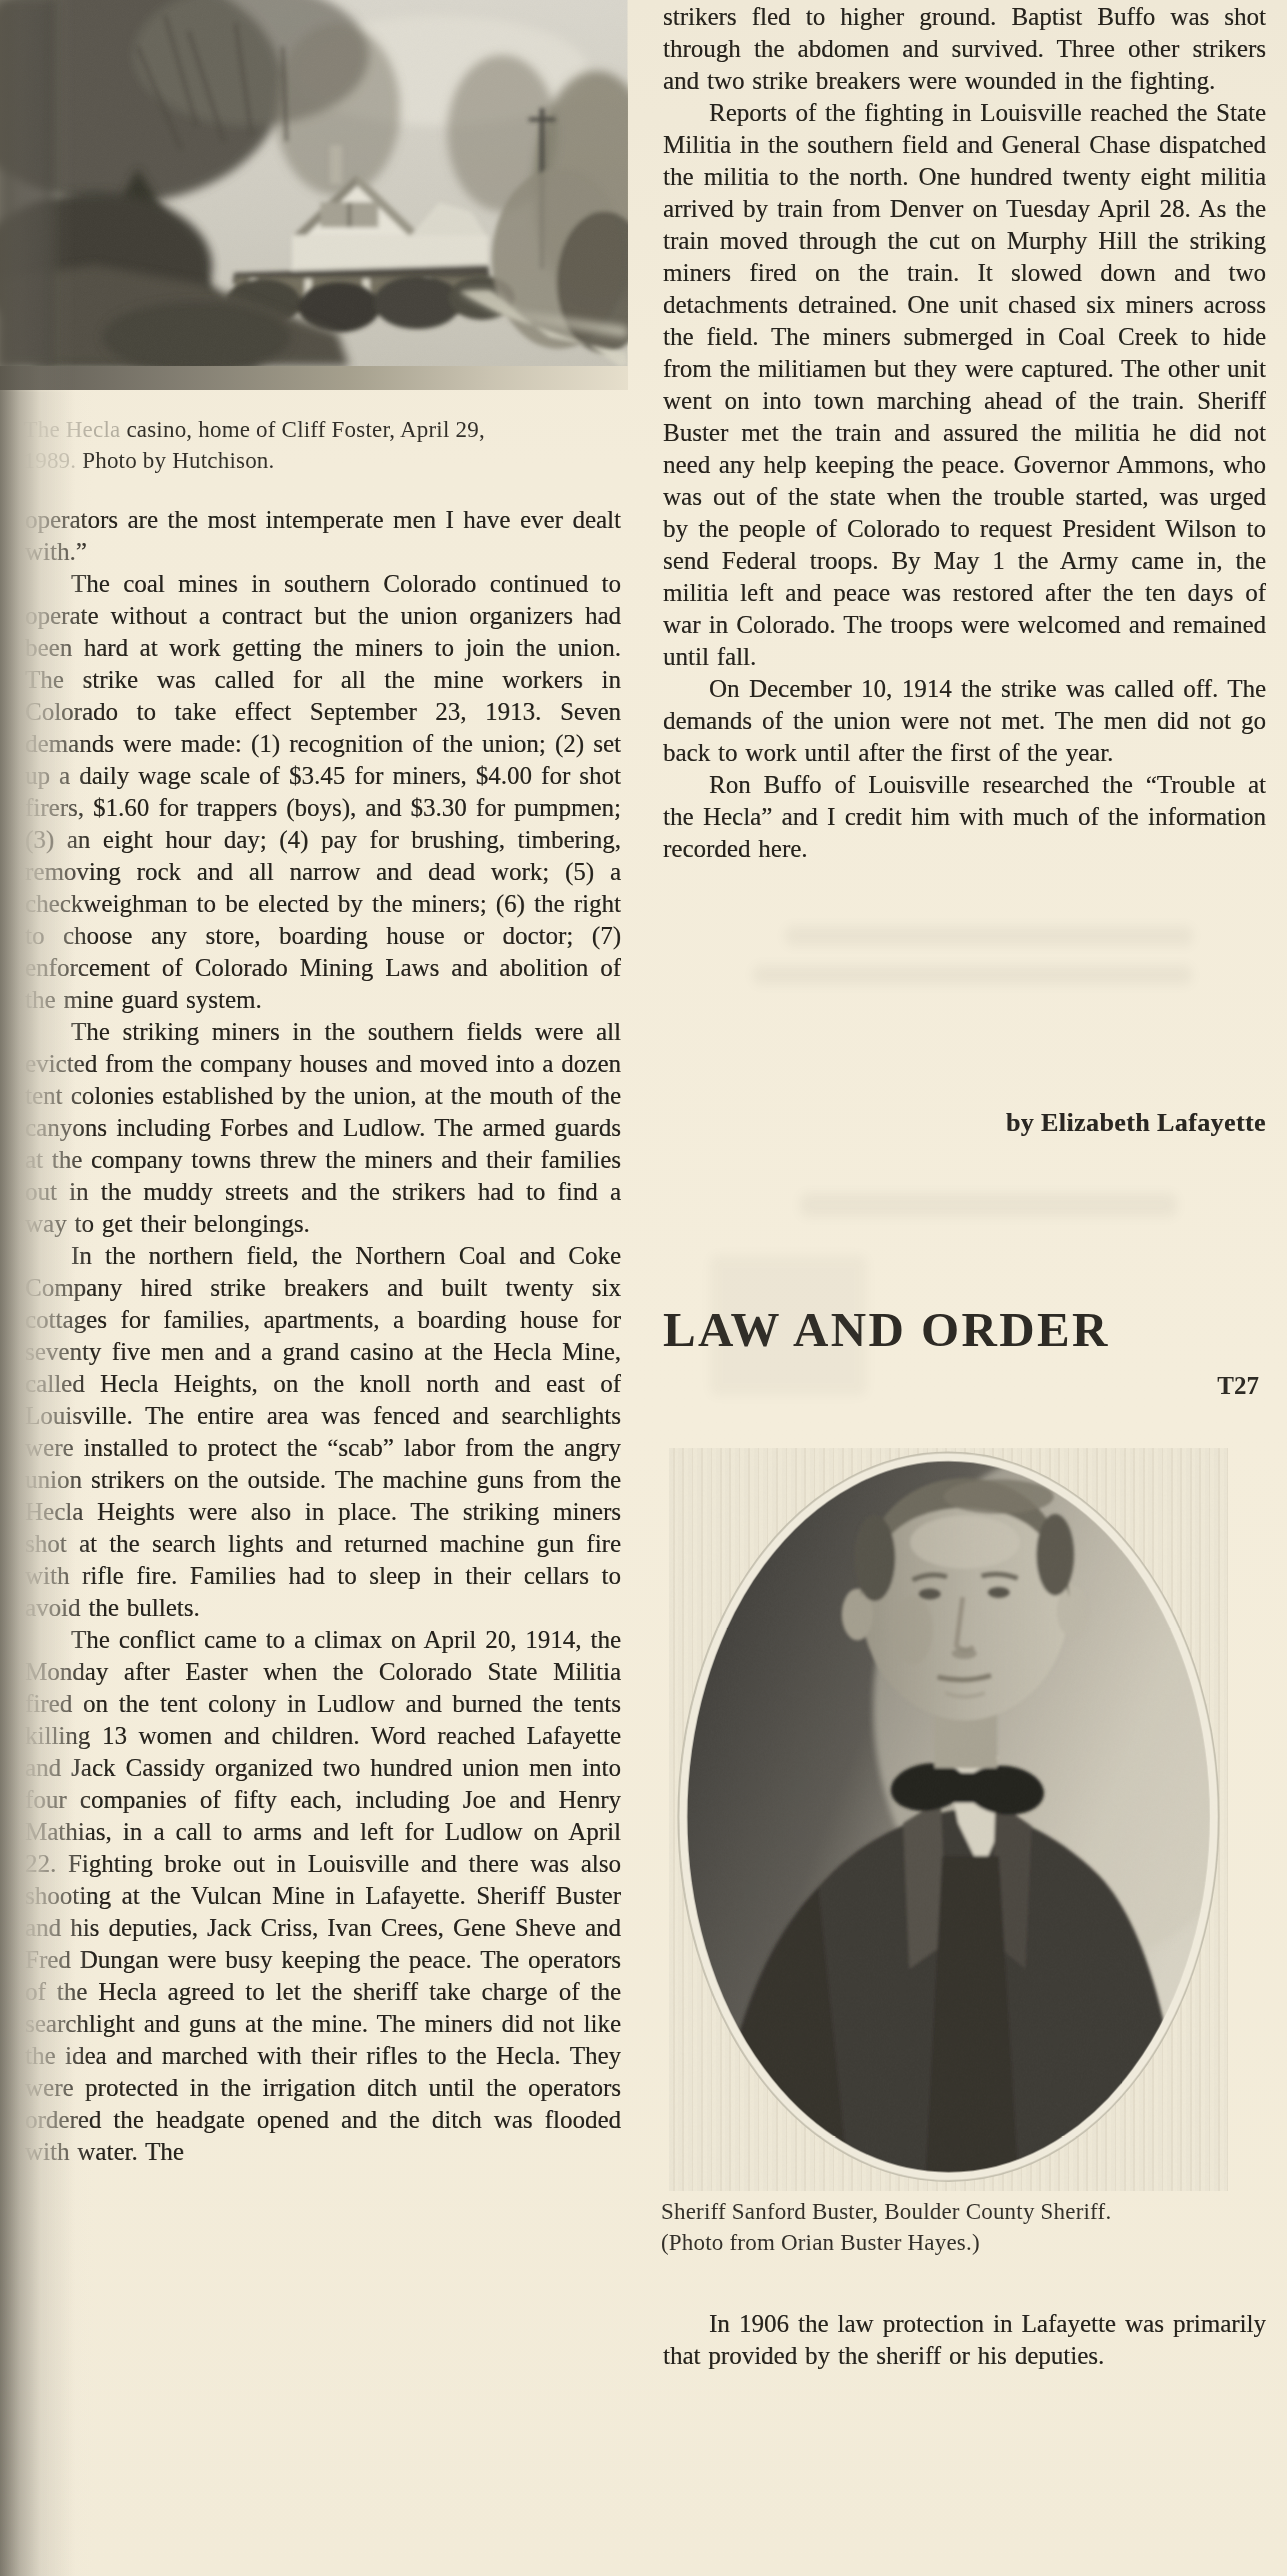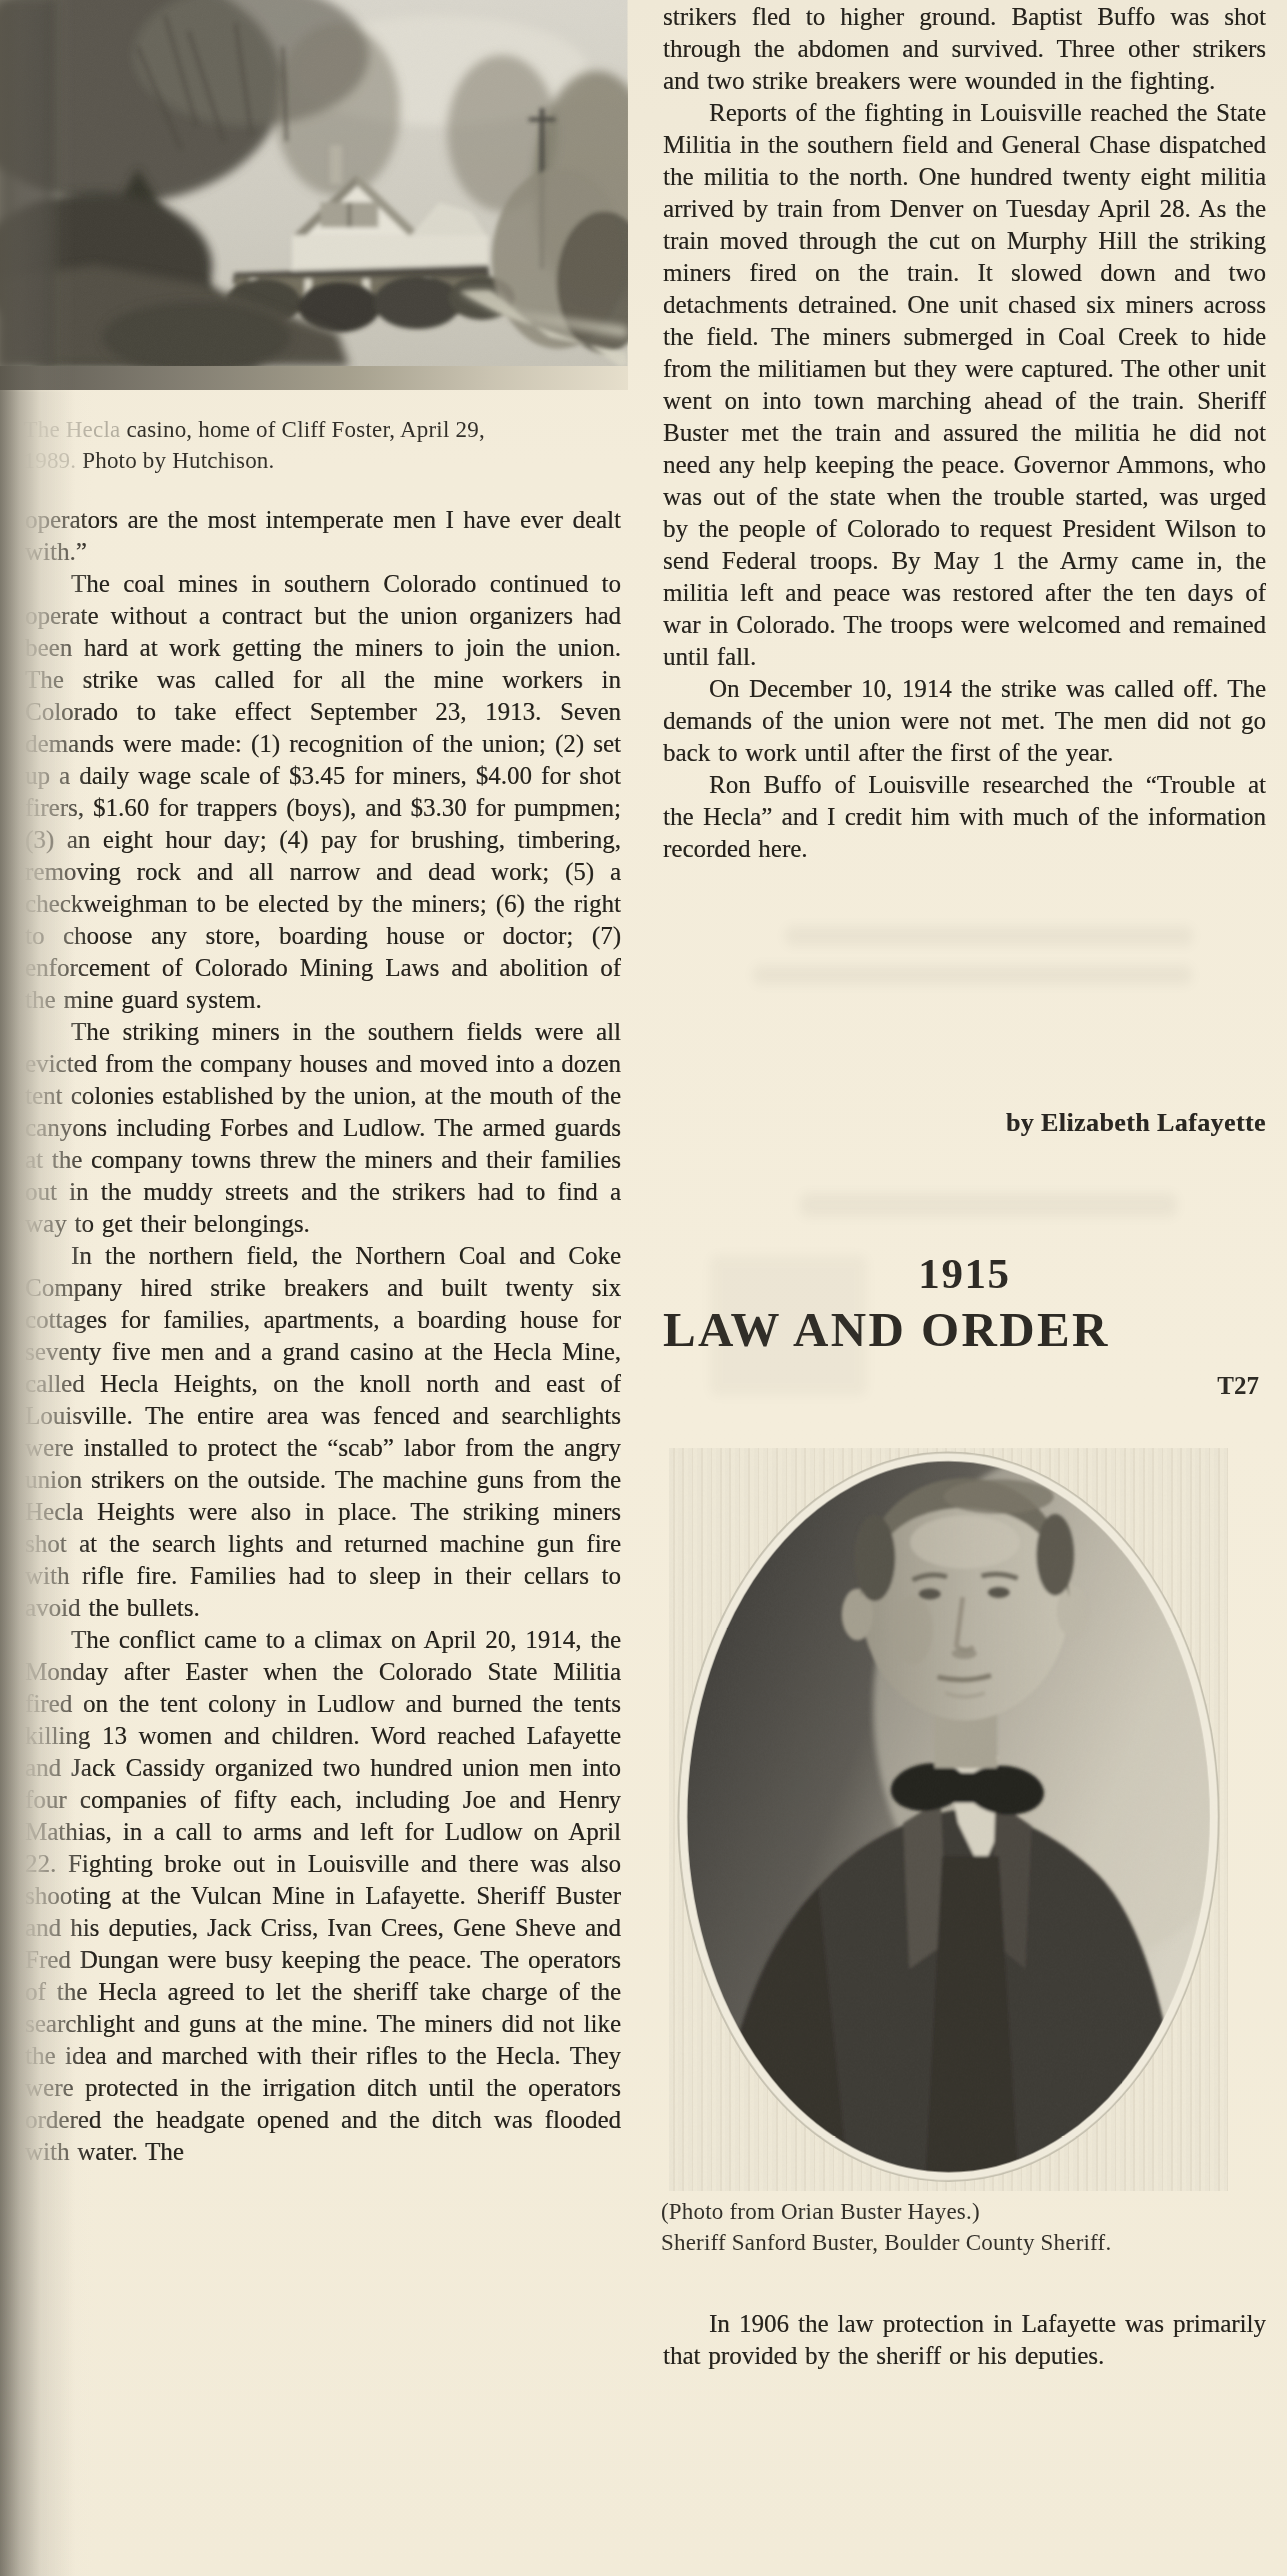--- a/index.html
+++ b/index.html
@@ -165,21 +165,20 @@
 
   <div class="col col-right">
     <p class="noindent">strikers fled to higher ground. Baptist Buffo was shot through the abdomen and survived. Three other strikers and two strike breakers were wounded in the fighting.</p>
     <p>Reports of the fighting in Louisville reached the State Militia in the southern field and General Chase dispatched the militia to the north. One hundred twenty eight militia arrived by train from Denver on Tuesday April 28. As the train moved through the cut on Murphy Hill the striking miners fired on the train. It slowed down and two detachments detrained. One unit chased six miners across the field. The miners submerged in Coal Creek to hide from the militiamen but they were captured. The other unit went on into town marching ahead of the train. Sheriff Buster met the train and assured the militia he did not need any help keeping the peace. Governor Ammons, who was out of the state when the trouble started, was urged by the people of Colorado to request President Wilson to send Federal troops. By May 1 the Army came in, the militia left and peace was restored after the ten days of war in Colorado. The troops were welcomed and remained until fall.</p>
     <p>On December 10, 1914 the strike was called off. The demands of the union were not met. The men did not go back to work until after the first of the year.</p>
     <p>Ron Buffo of Louisville researched the “Trouble at the Hecla” and I credit him with much of the information recorded here.</p>
   </div>
 
   <div class="byline">by Elizabeth Lafayette</div>
 
-  <div class="h-year">1915</div>
   <div class="h-title">LAW AND ORDER</div>
   <div class="h-tag">T27</div>
 
   <figure class="photo-portrait">
     <svg width="559" height="743" viewBox="0 0 712 947" xmlns="http://www.w3.org/2000/svg">
       <defs>
         <filter id="pb2" x="-20%" y="-20%" width="140%" height="140%">
             <feGaussianBlur stdDeviation="2.2"></feGaussianBlur>
           </filter>
         <filter id="pb4" x="-20%" y="-20%" width="140%" height="140%">
@@ -252,22 +251,22 @@
           <ellipse cx="310" cy="232" rx="26" ry="44" fill="#a29d8d" opacity=".55"></ellipse>
           <ellipse cx="377" cy="120" rx="70" ry="34" fill="#cdc8b8" opacity=".5"></ellipse>
         </g>
       </g>
       <ellipse cx="356" cy="470" rx="338" ry="458" fill="none" stroke="#f1ecdd" stroke-width="10"></ellipse>
       <rect x="0" y="0" width="712" height="947" filter="url(#pgrain)" opacity=".6"></rect>
     </svg>
   </figure>
 
   <div class="caption caption-right">
+    <div class="cap-line">Sheriff Sanford Buster, Boulder County Sheriff.</div>
     <div class="cap-line">(Photo from Orian Buster Hayes.)</div>
-    <div class="cap-line">Sheriff Sanford Buster, Boulder County Sheriff.</div>
   </div>
 
   <div class="col col-right-bottom">
     <p>In 1906 the law protection in Lafayette was primarily that provided by the sheriff or his deputies.</p>
   </div>
 
   <div class="ghost g1"></div>
   <div class="ghost g2"></div>
   <div class="ghost g3"></div>
   <div class="ghost g4"></div>

